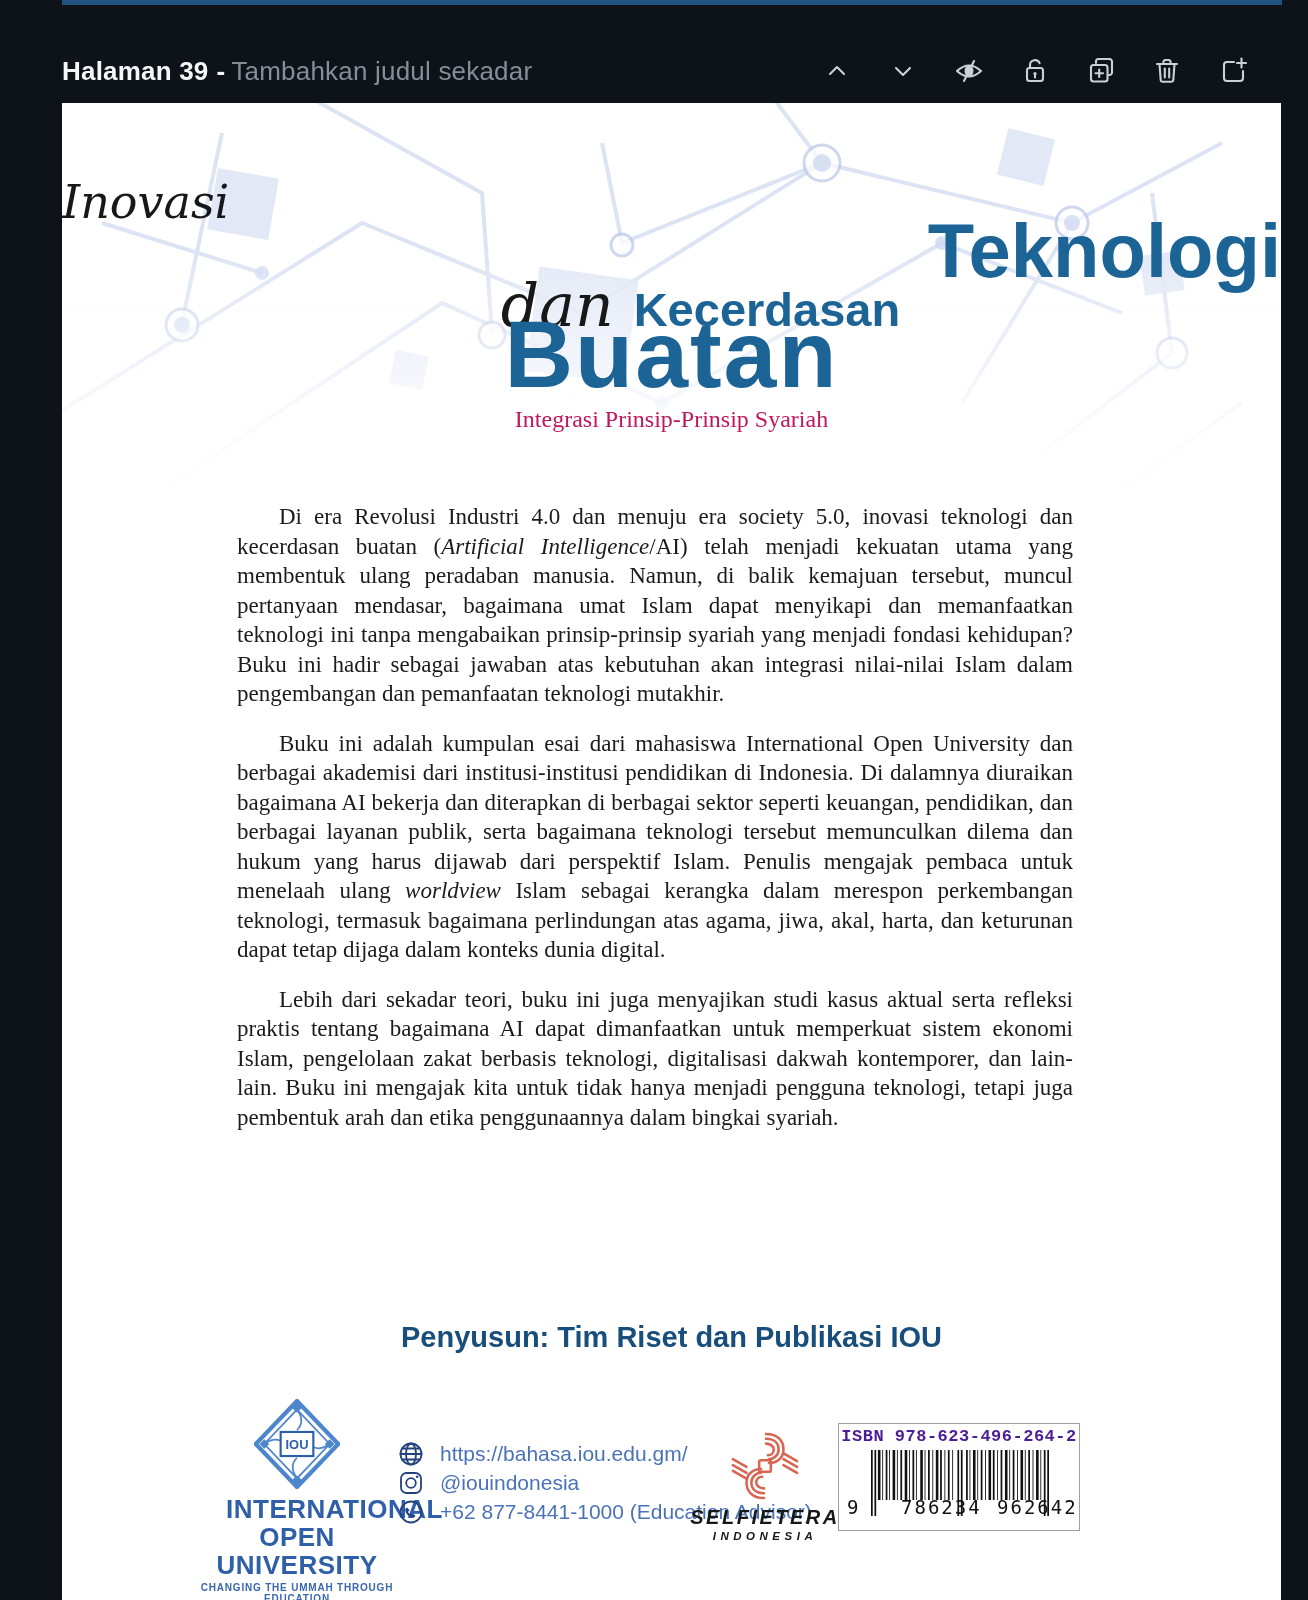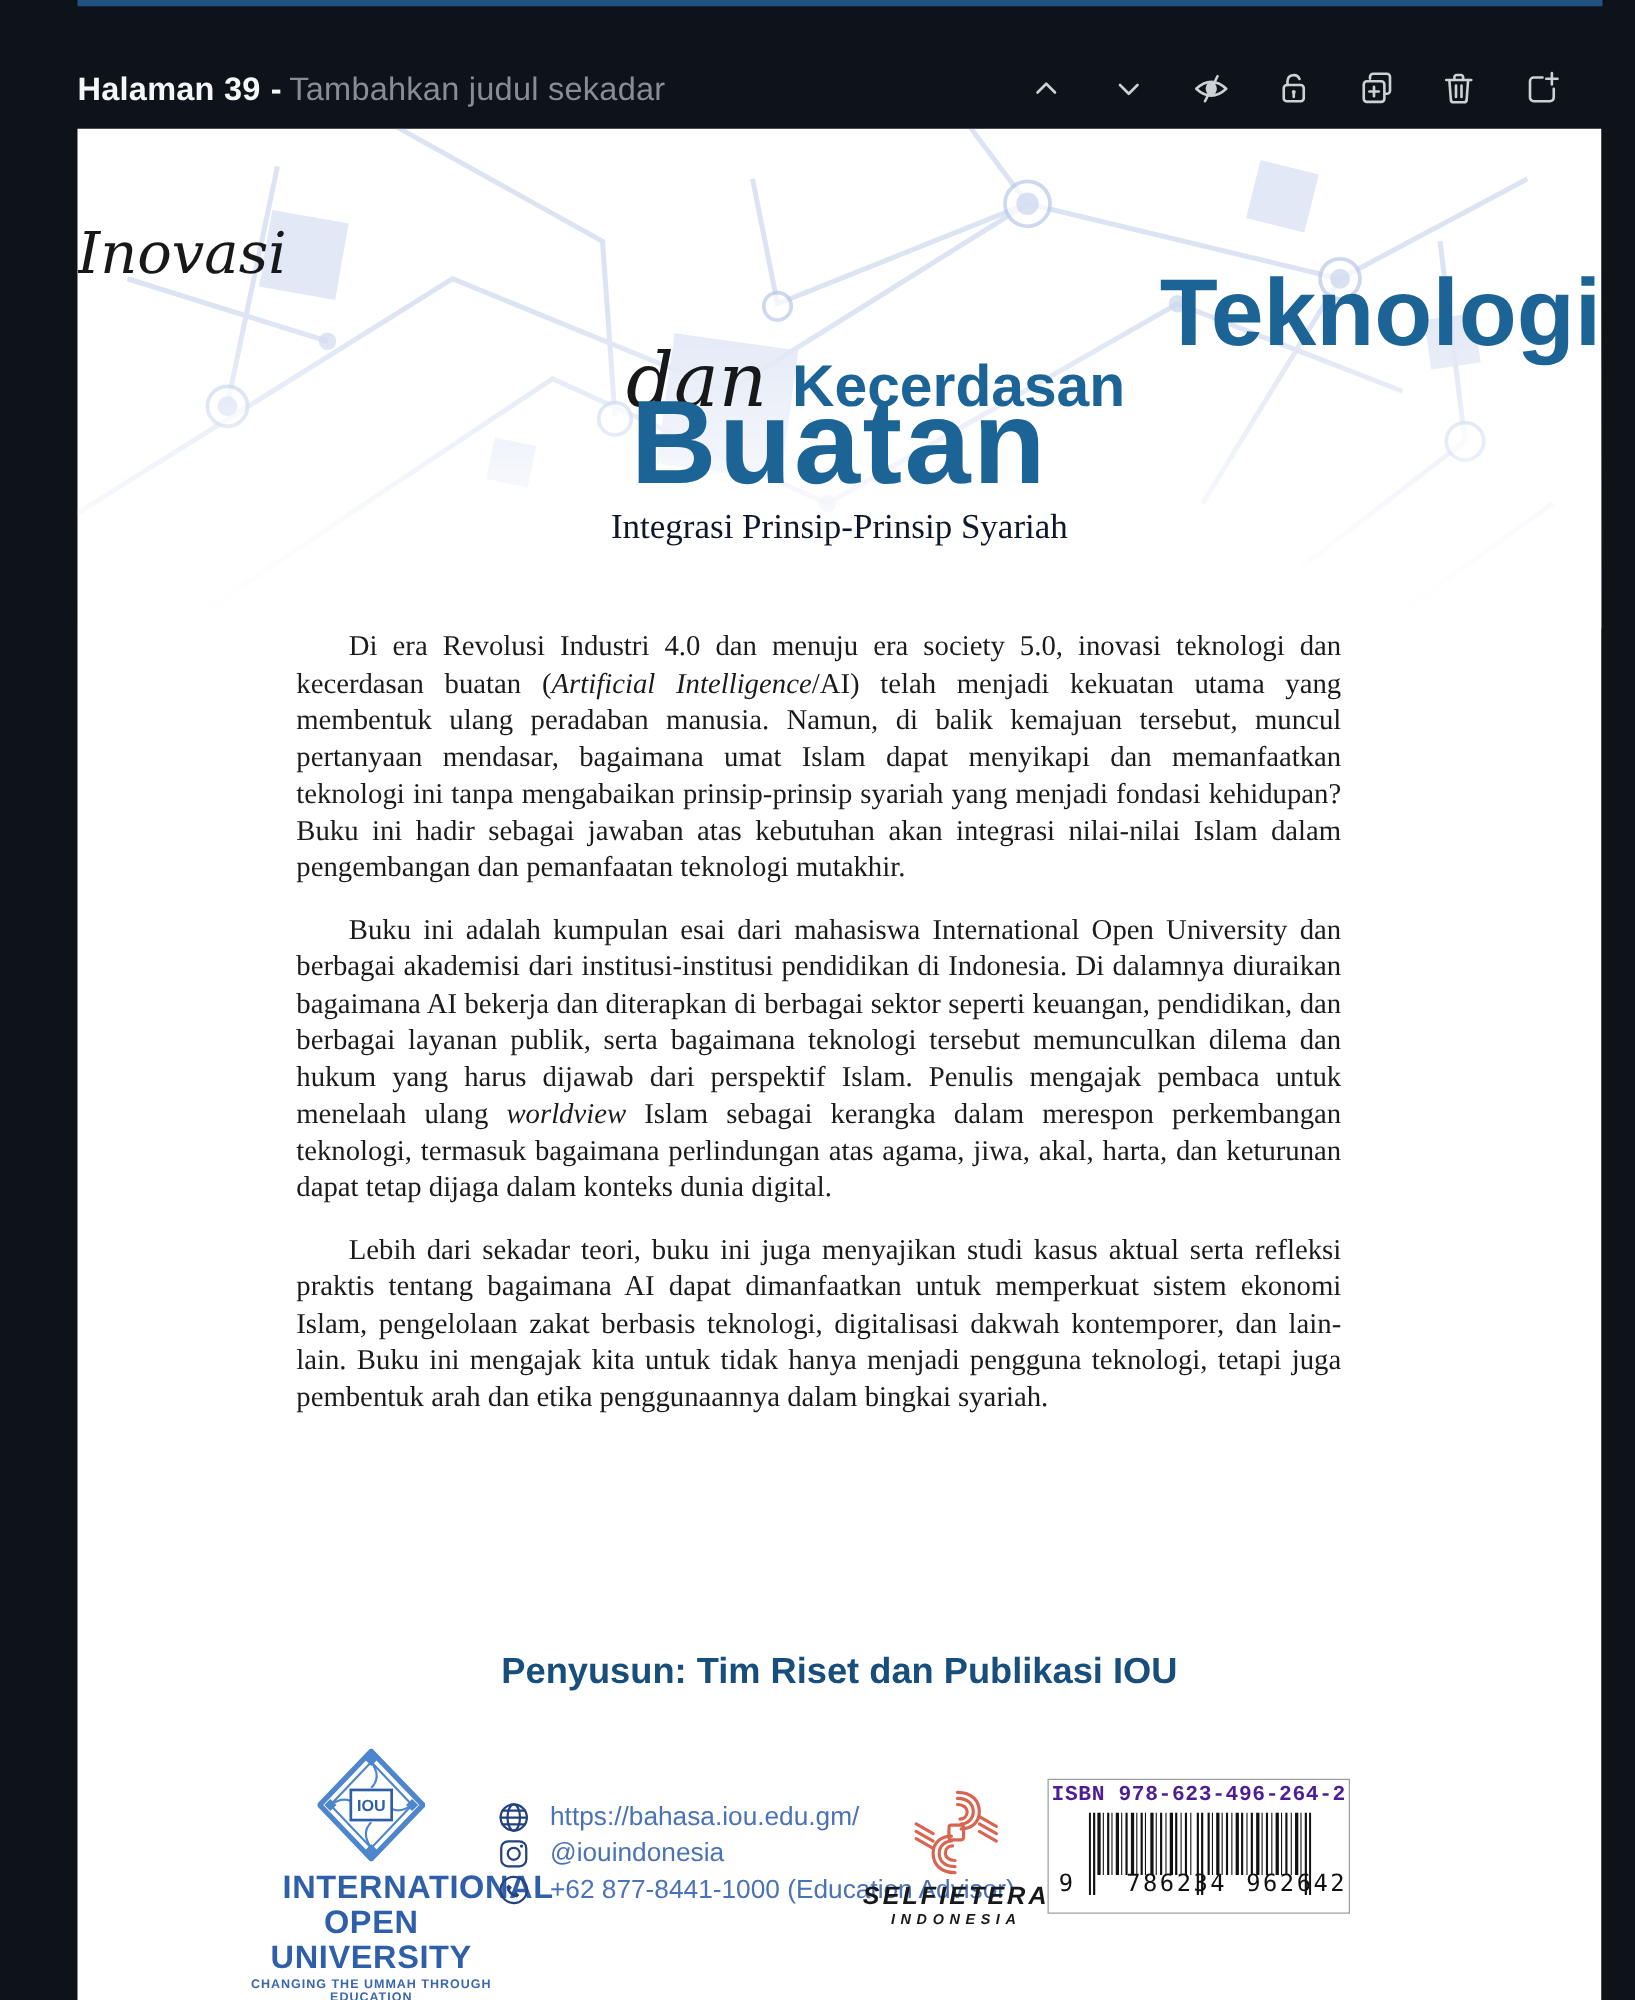--- a/index.html
+++ b/index.html
@@ -34,21 +34,21 @@
     font-family:"DejaVu Serif",serif;font-style:italic;font-size:46px;color:#17181a;}
   .t-main1{position:absolute;top:110px;width:100%;text-align:right;
     font-weight:bold;font-size:76px;line-height:1;color:#1d6496;letter-spacing:0;}
   .t-mid{position:absolute;top:172px;width:100%;display:flex;justify-content:center;
     align-items:baseline;gap:20px;padding-left:29px;}
   .t-dan{font-family:"DejaVu Serif",serif;font-style:italic;font-size:60px;line-height:1;color:#17181a;}
   .t-kec{font-weight:bold;font-size:47px;line-height:1;color:#1d6496;}
   .t-main2{position:absolute;top:204px;width:100%;text-align:center;
     font-weight:bold;font-size:95px;line-height:1;color:#1d6496;letter-spacing:2px;}
   .t-sub{position:absolute;top:303px;width:100%;text-align:center;
-    font-family:"Liberation Serif",serif;font-size:28px;color:#0f172a;}
+    font-family:"Liberation Serif",serif;font-size:24px;color:#be185d;}
 
   
   .bodytext{position:absolute;left:175px;top:399px;width:836px;
     font-family:"Liberation Serif",serif;font-size:23px;line-height:29.5px;color:#1b1b1d;
     text-align:justify;}
   .bodytext p{margin:0 0 20px 0;text-indent:42px;}
   .bodytext .it{font-style:italic;}
 
   .byline{position:absolute;top:1218px;width:100%;text-align:center;
     font-weight:bold;font-size:29px;color:#184e7b;}

